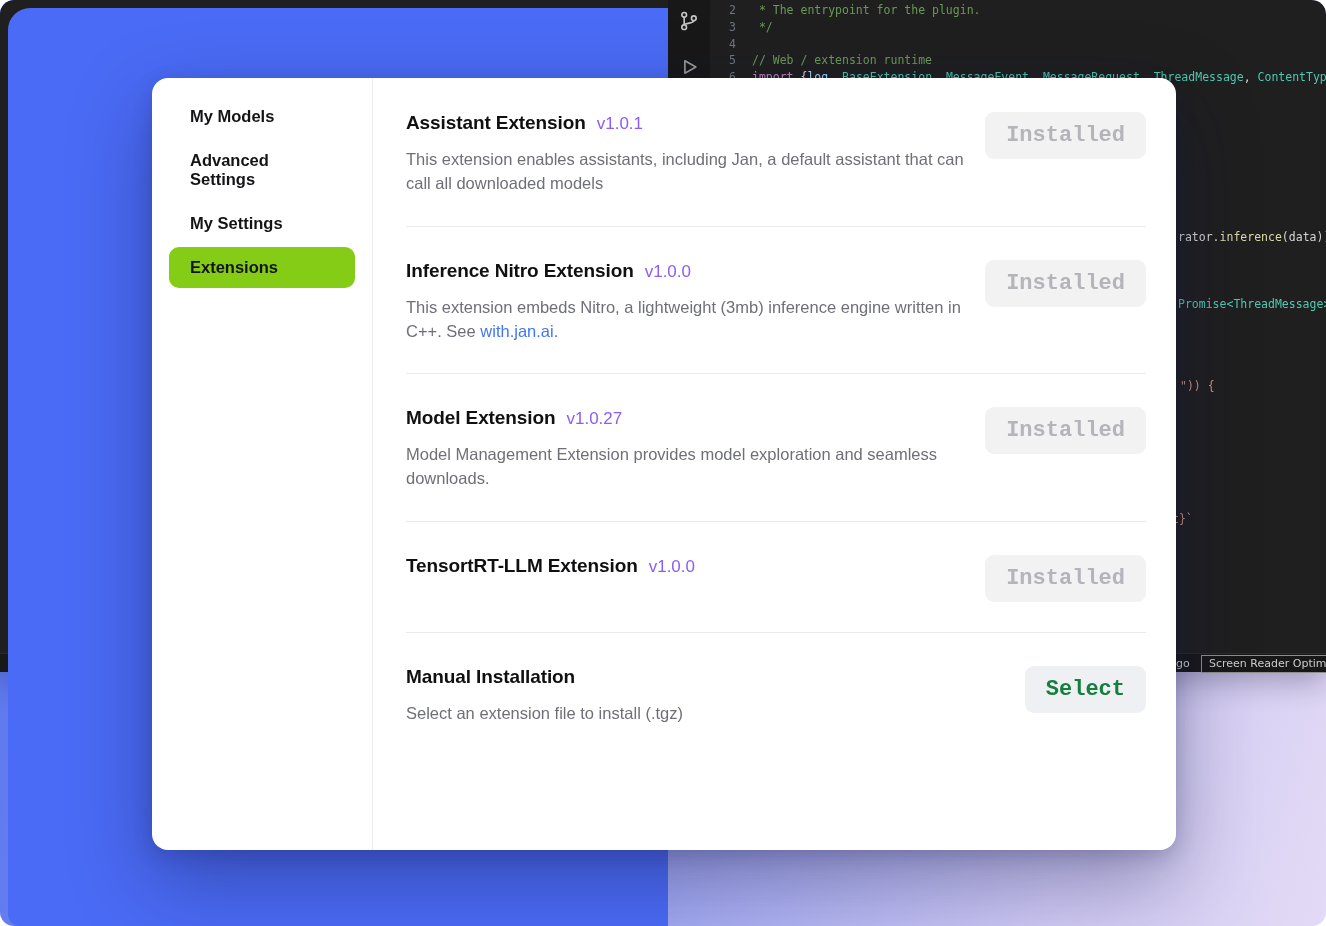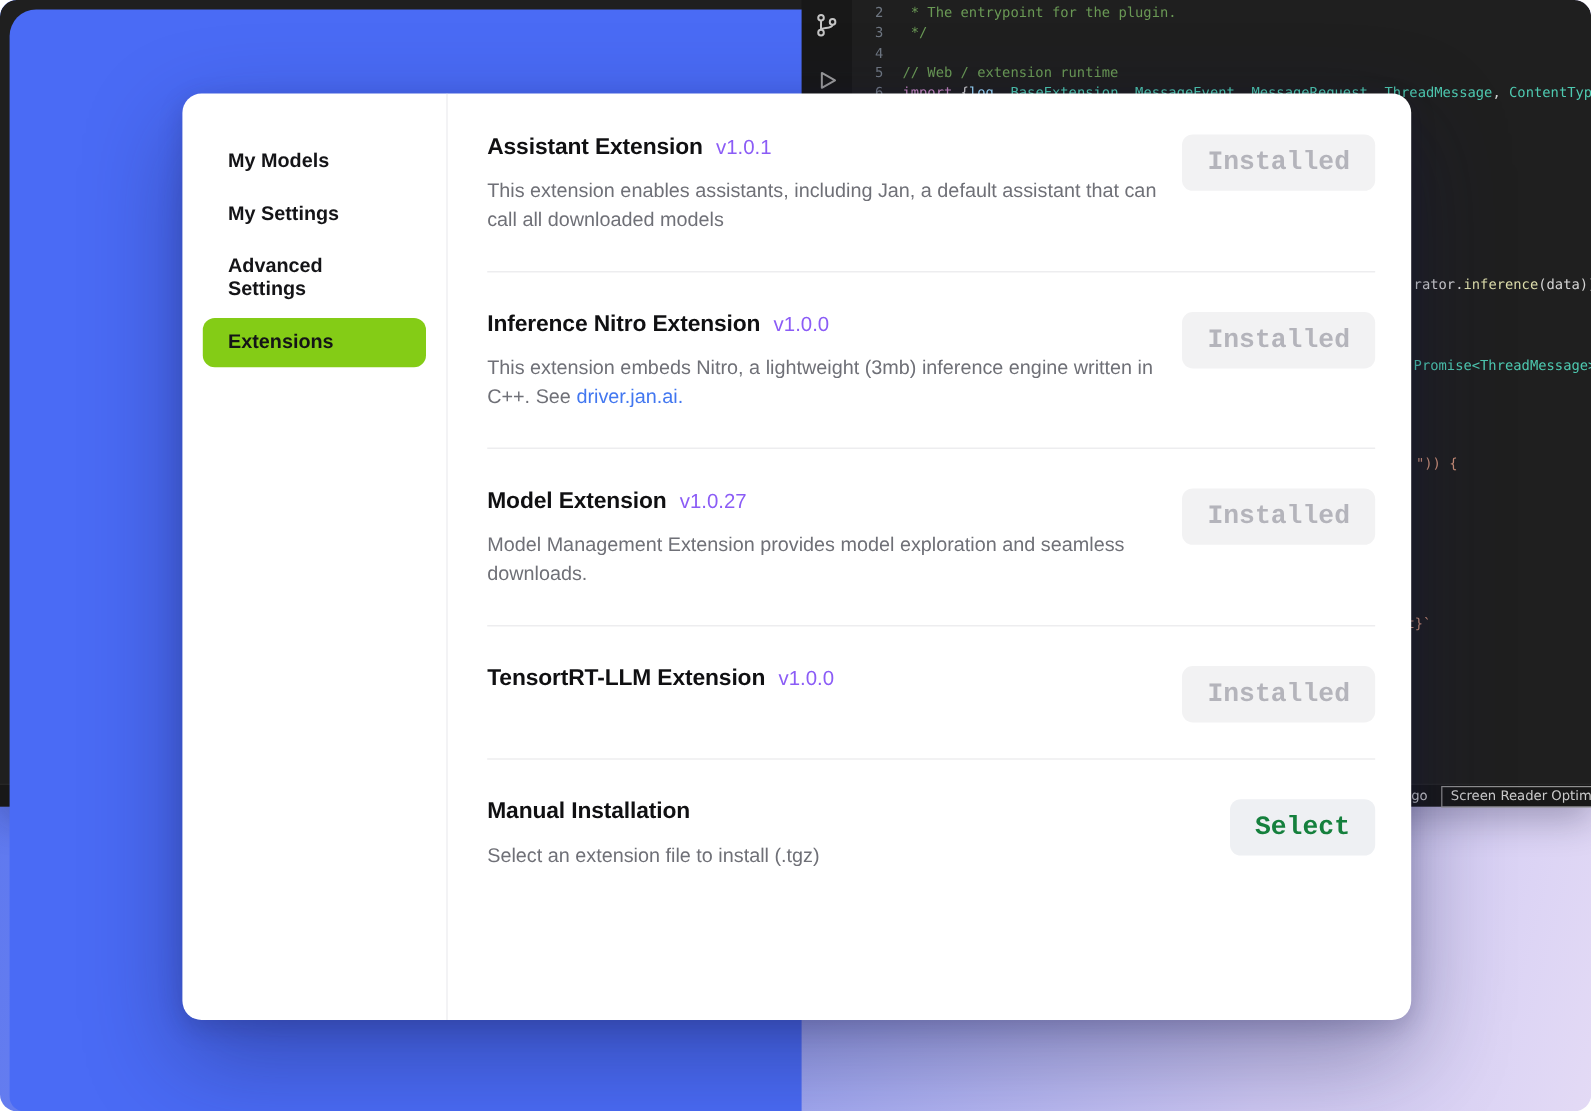--- a/index.html
+++ b/index.html
@@ -43,21 +43,21 @@
     position:absolute; left:8px; top:8px; width:660px; bottom:0;
     background:#4a6bf5; border-radius:22px 0 0 12px; z-index:10;
   }
 
   
   .modal {
     position:absolute; left:152px; top:78px; width:1024px; height:772px;
     background:#ffffff; border-radius:16px; z-index:30; display:flex; overflow:hidden;
     box-shadow:0 30px 80px rgba(20,24,70,.38), 0 6px 20px rgba(20,24,70,.18);
   }
-  .sidebar { width:221px; flex-shrink:0; border-right:1px solid #ececef; padding-top:33px; }
+  .sidebar { width:221px; flex-shrink:0; border-right:1px solid #ececef; padding-top:15px; }
   .nav-item {
     margin:3px 17px; padding:11px 21px; border-radius:10px;
     font-size:16.5px; font-weight:700; color:#141417; cursor:pointer;
   }
   .nav-item.active { background:#84cc16; }
   .content { flex:1; padding:0 30px 0 33px; overflow:hidden; }
   .ext-row {
     display:flex; justify-content:space-between; align-items:flex-start; gap:8px;
     padding:33px 0 30px; border-bottom:1px solid #e9e9ec;
   }
@@ -104,22 +104,22 @@
       <span class="status-badge">Screen Reader Optimize</span>
     </div>
   </div>
 
   <div class="blue-panel"></div>
 
   <div class="modal">
 
     <nav class="sidebar">
       <div class="nav-item">My Models</div>
+      <div class="nav-item">Advanced Settings</div>
       <div class="nav-item">My Settings</div>
-      <div class="nav-item">Advanced Settings</div>
       <div class="nav-item active">Extensions</div>
     </nav>
 
     <main class="content">
 
       <section class="ext-row first">
         <div class="ext-info">
           <div class="ext-title-line">
             <h3>Assistant Extension</h3>
             <span class="ver">v1.0.1</span>
@@ -128,21 +128,21 @@
         </div>
         <button class="btn installed">Installed</button>
       </section>
 
       <section class="ext-row">
         <div class="ext-info">
           <div class="ext-title-line">
             <h3>Inference Nitro Extension</h3>
             <span class="ver">v1.0.0</span>
           </div>
-          <p class="ext-desc"><span>This extension embeds Nitro, a lightweight (3mb) inference engine written in C++. See </span><a class="link">driver.jan.ai.</a></p>
+          <p class="ext-desc"><span>This extension embeds Nitro, a lightweight (3mb) inference engine written in C++. See </span><a class="link">with.jan.ai.</a></p>
         </div>
         <button class="btn installed">Installed</button>
       </section>
 
       <section class="ext-row">
         <div class="ext-info">
           <div class="ext-title-line">
             <h3>Model Extension</h3>
             <span class="ver">v1.0.27</span>
           </div>

